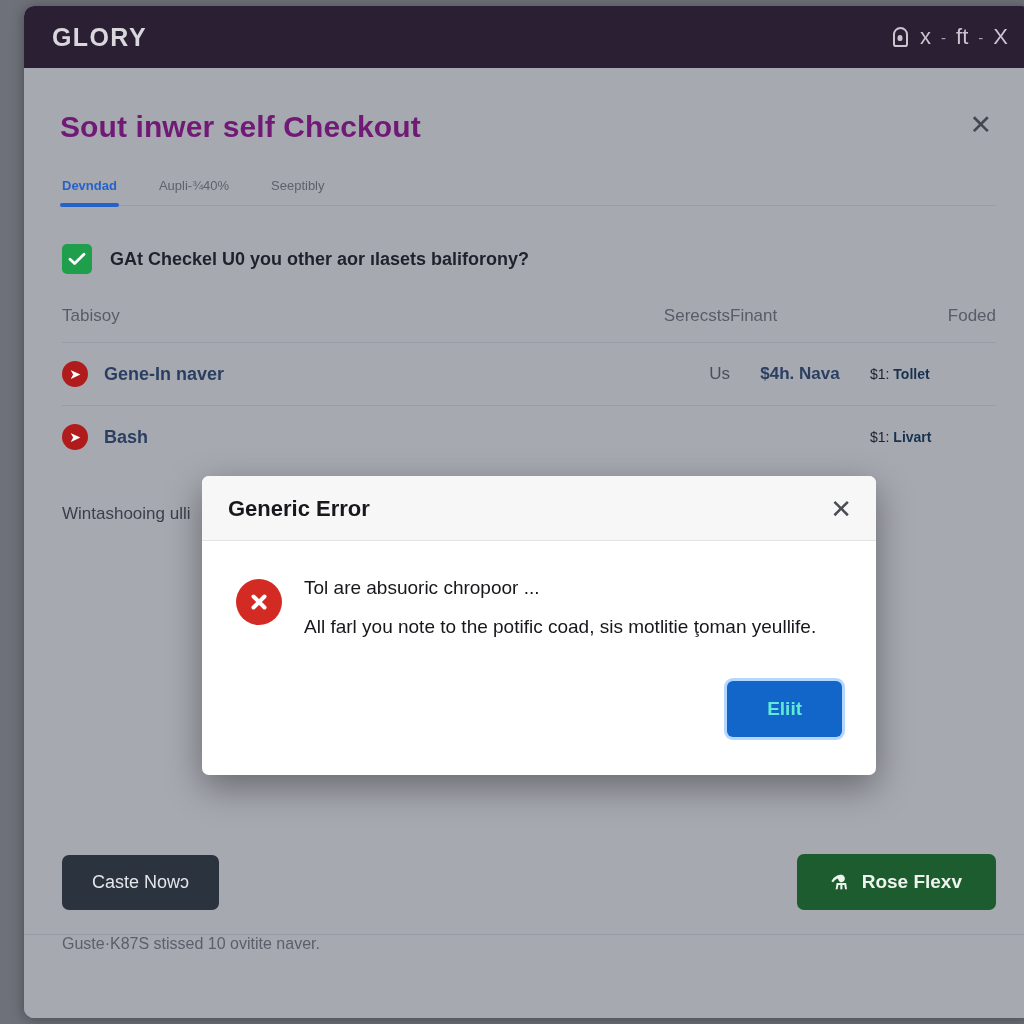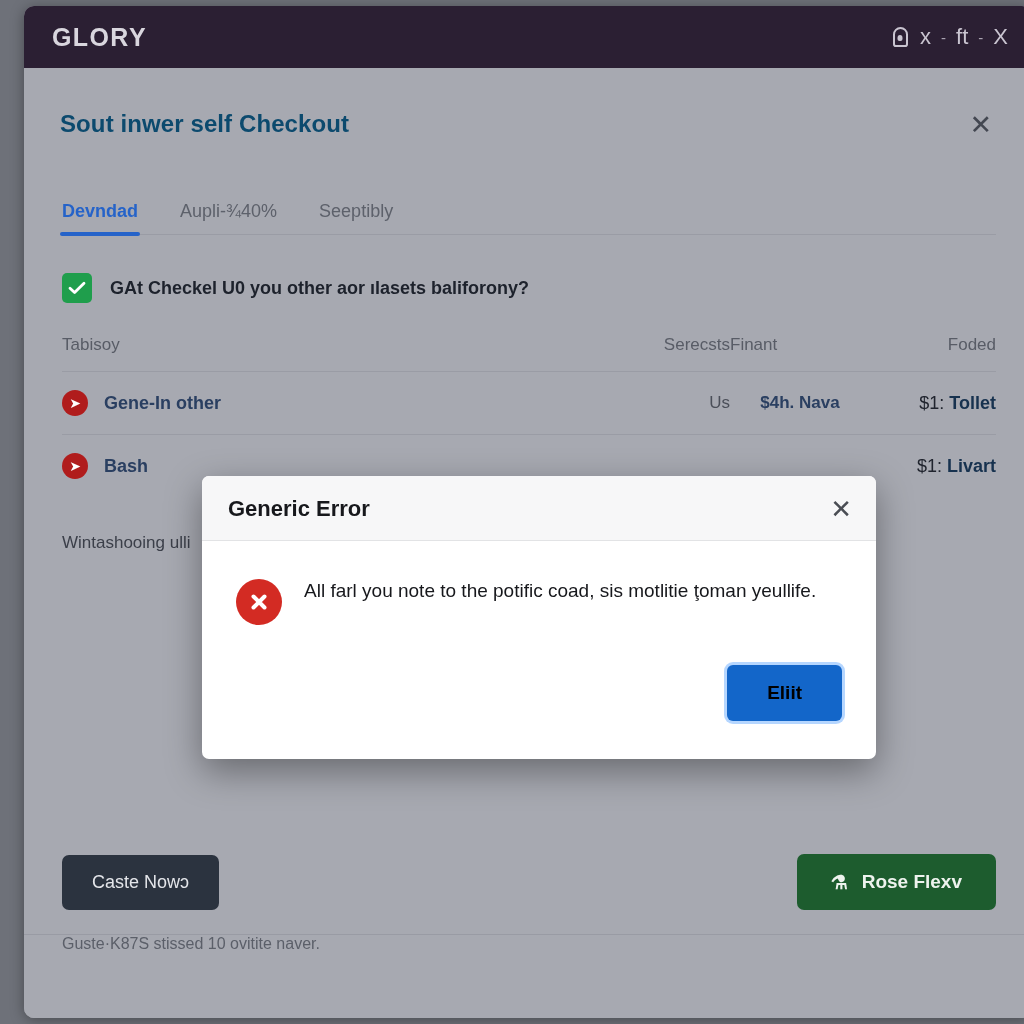--- a/index.html
+++ b/index.html
@@ -76,23 +76,23 @@
     height: 950px;
     background: #a7a9b1;
   }
 
   .page-head {
     display: flex;
     align-items: flex-start;
     padding: 42px 34px 0 36px;
   }
   .page-title {
-    font-size: 24px;
-    font-weight: bold;
-    color: #0c4a6e;
+    font-size: 30px;
+    font-weight: bold;
+    color: #701a75;
     letter-spacing: .1px;
   }
   .page-close {
     margin-left: auto;
     font-size: 27px;
     color: #434751;
     line-height: 1;
     cursor: pointer;
     font-weight: 300;
     padding: 2px 6px;
@@ -100,26 +100,25 @@
 
   
   .tabs {
     margin: 34px 36px 0 36px;
     display: flex;
     gap: 38px;
     border-bottom: 1px solid #9a9ca5;
     padding-bottom: 0;
   }
   .tab {
-    font-size: 18px;
+    font-size: 13px;
     color: #5d616b;
     padding: 0 2px 12px 2px;
     cursor: pointer;
     position: relative;
-    margin-top: 26px;
   }
   .tab.active {
     color: #2563c9;
     font-weight: bold;
   }
   .tab.active:after {
     content: "";
     position: absolute;
     left: 0; right: 0; bottom: -2px;
     height: 4px;
@@ -184,21 +183,21 @@
     cursor: pointer;
   }
   .row-label {
     font-size: 18px;
     font-weight: bold;
     color: #2a3f61;
     cursor: pointer;
   }
   .cell-a { width: 150px; text-align: right; font-size: 17px; color: #4b4f59; }
   .cell-b { width: 140px; text-align: center; font-size: 17px; font-weight: bold; color: #2a3f61; }
-  .cell-c { width: 126px; text-align: right; font-size: 18px; color: #20242e; }
+  .cell-c { width: 126px; font-size: 14px; color: #20242e; }
   .cell-c b { color: #17324f; }
 
   .note {
     margin: 36px 36px 0 38px;
     font-size: 17px;
     color: #3b3f49;
   }
 
   
   .action-row {
@@ -316,21 +315,21 @@
     color: #1f2228;
     border-radius: 6px;
     padding: 16px 36px;
     font-size: 19px;
     font-family: inherit;
     cursor: pointer;
   }
   .btn-primary {
     background: #1366c9;
     border: none;
-    color: #000000;
+    color: #5eead4;
     border-radius: 6px;
     padding: 17px 40px;
     font-size: 19px;
     font-family: inherit;
     font-weight: bold;
     cursor: pointer;
     box-shadow: 0 0 0 3px rgba(120,180,255,.55);
   }
 </style>
 </head>
@@ -378,21 +377,21 @@
       <div class="t-head">
         <div class="th-name">Tabisoy</div>
         <div class="th-a">Serecsts</div>
         <div class="th-b">Finant</div>
         <div class="th-c">Foded</div>
       </div>
 
       <div class="t-row">
         <div class="row-name">
           <span class="bullet">➤</span>
-          <span class="row-label">Gene-In other</span>
+          <span class="row-label">Gene-In naver</span>
         </div>
         <div class="cell-a">Us</div>
         <div class="cell-b">$4h. Nava</div>
         <div class="cell-c">
           <span>$1:</span>
           <b>Tollet</b>
         </div>
       </div>
 
       <div class="t-row">
@@ -429,20 +428,21 @@
           <div class="modal-title">Generic Error</div>
           <div class="modal-close">✕</div>
         </div>
         <div class="modal-body">
           <div class="err-icon">
             <svg width="24" height="24" viewBox="0 0 24 24" aria-hidden="true">
               <path d="M6.5 6.5 L17.5 17.5 M17.5 6.5 L6.5 17.5" fill="none" stroke="#ffffff" stroke-width="4" stroke-linecap="round"></path>
             </svg>
           </div>
           <div>
+            <div class="msg-main">Tol are absuoric chropoor ...</div>
             <div class="msg-sub">All farl you note to the potific coad, sis motlitie ţoman yeullife.</div>
           </div>
         </div>
         <div class="modal-foot">
           <button class="btn-primary">Eliit</button>
         </div>
       </div>
     </div>
 
   </div>

